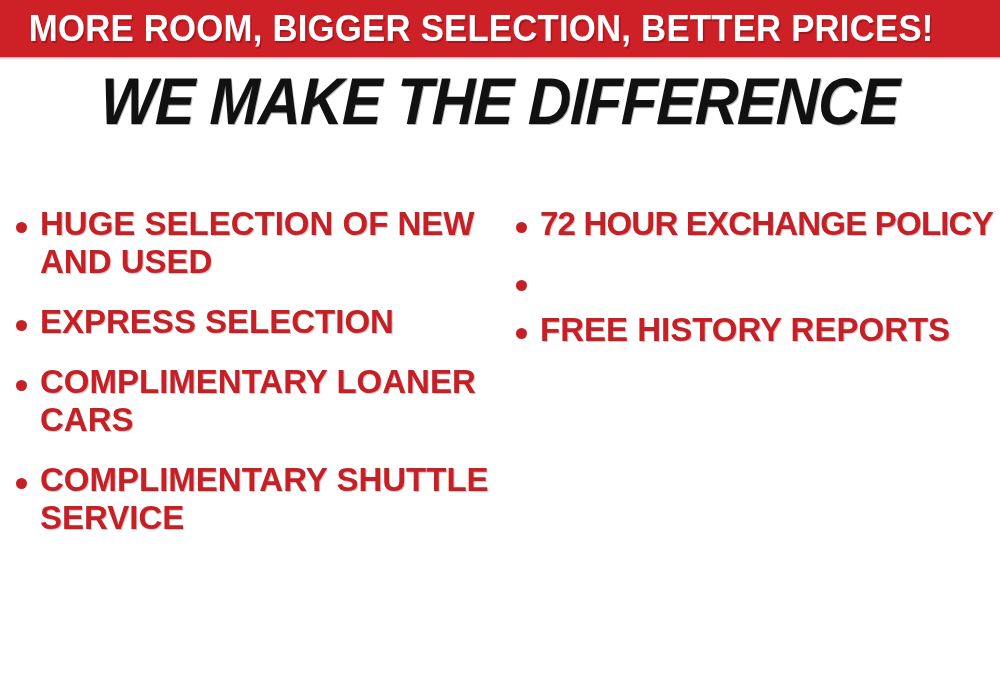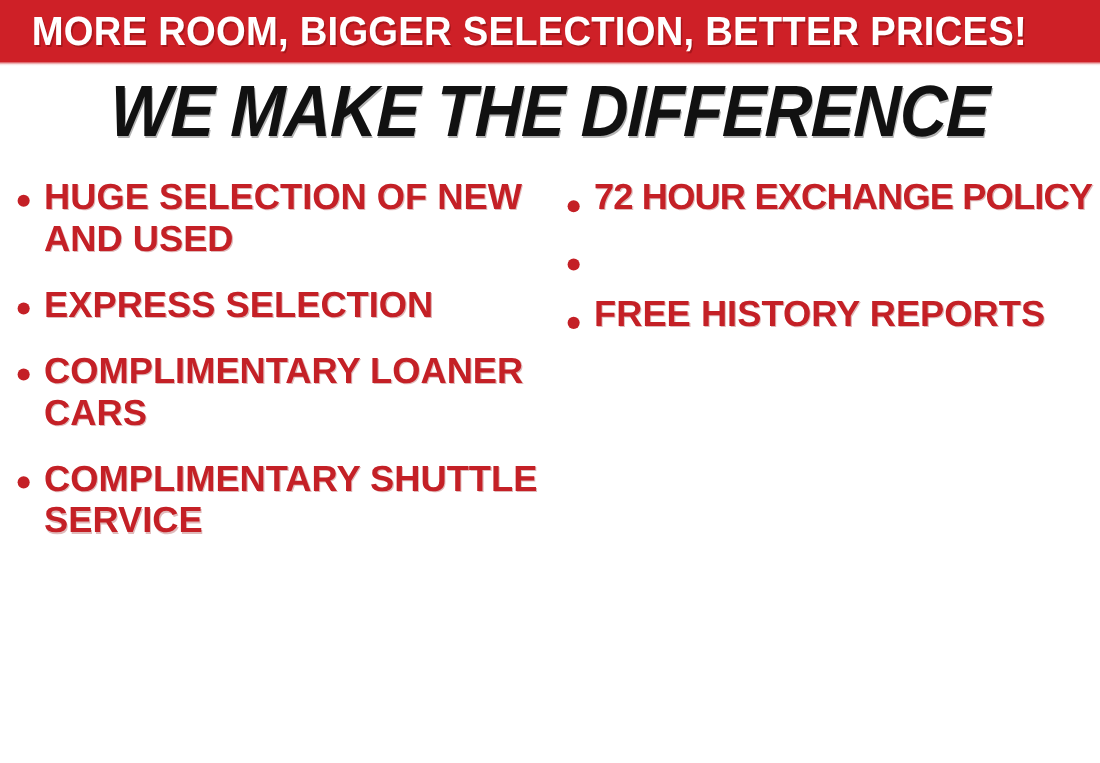--- a/index.html
+++ b/index.html
@@ -87,32 +87,33 @@
     height: 534px;
     display: flex;
     flex-direction: row;
     align-items: flex-start;
   }
   .bullet-column {
     box-sizing: border-box;
     flex: 0 0 500px;
     width: 500px;
     padding: 0;
+    margin-top: 45px;
   }
   .column-left  { padding-left: 16px; }
   .column-right { padding-left: 16px; }
 
   .bullet-item {
     display: flex;
     flex-direction: row;
     align-items: flex-start;
     margin-bottom: 20px;
   }
   .column-left .bullet-item  { margin-bottom: 22px; }
-  .column-right .bullet-item { margin-bottom: 20px; align-items: center; }
+  .column-right .bullet-item { margin-bottom: 20px; }
 
   .bullet-dot {
     flex: 0 0 auto;
     width: 11px;
     height: 11px;
     border-radius: 50%;
     background: #c42026;
     margin-top: 17px;
     margin-right: 13px;
   }

